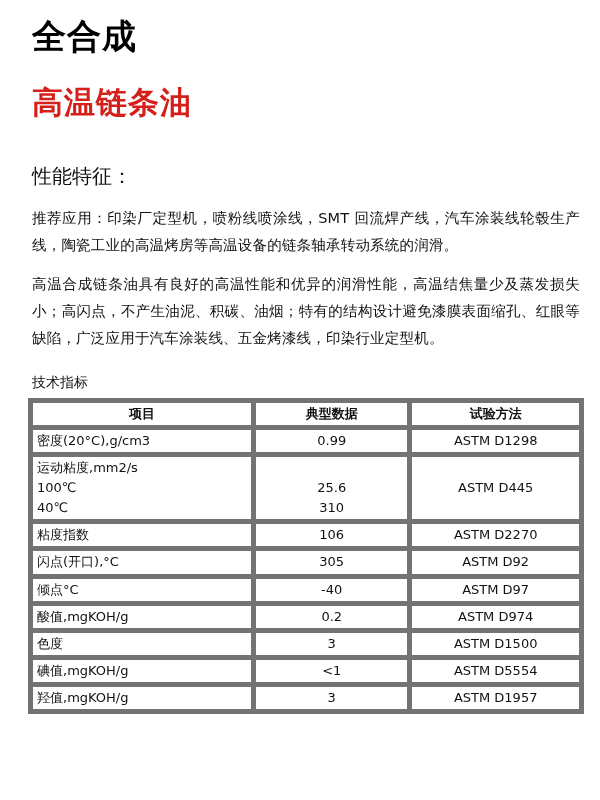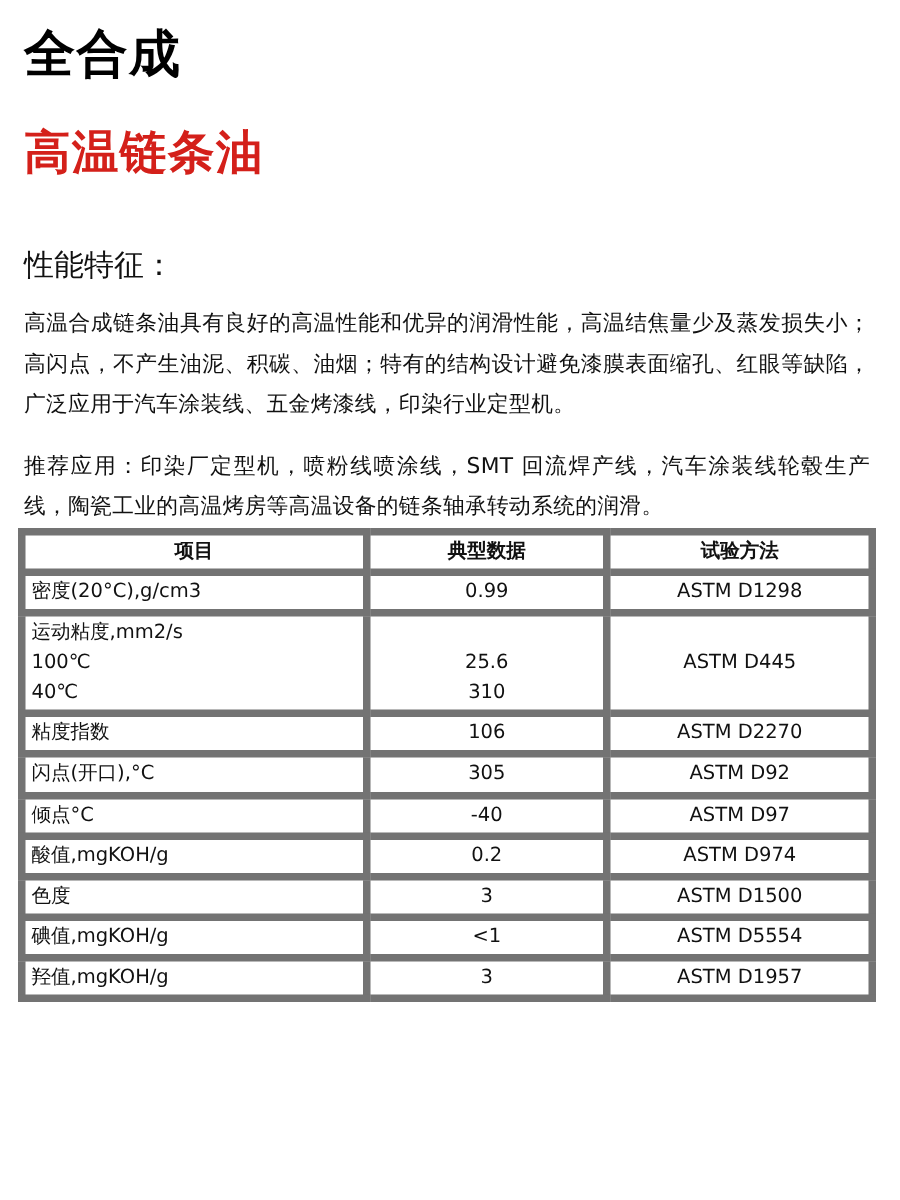--- a/index.html
+++ b/index.html
@@ -11,21 +11,21 @@
     height: 800px;
     background: #ffffff;
     font-family: "DejaVu Sans", "Liberation Sans", sans-serif;
     color: #111111;
     overflow: hidden;
   }
   .page {
     width: 600px;
     height: 800px;
     box-sizing: border-box;
-    padding: 14px 16px 6px 12px;
+    padding: 14px 16px 6px 28px;
     position: relative;
   }
   .title-main {
     font-size: 34px;
     font-weight: bold;
     color: #000000;
     letter-spacing: 1px;
     line-height: 1.1;
     margin: 4px 0 0 4px;
   }
@@ -93,23 +93,24 @@
 </style>
 </head>
 <body>
 
 <div class="page">
 
   <div class="title-main">全合成</div>
   <div class="title-sub">高温链条油</div>
 
   <div class="section-label">性能特征：</div>
+  <div class="para rec">推荐应用：印染厂定型机，喷粉线喷涂线，SMT 回流焊产线，汽车涂装线轮毂生产线，陶瓷工业的高温烤房等高温设备的链条轴承转动系统的润滑。</div>
   <div class="para">高温合成链条油具有良好的高温性能和优异的润滑性能，高温结焦量少及蒸发损失小；高闪点，不产生油泥、积碳、油烟；特有的结构设计避免漆膜表面缩孔、红眼等缺陷，广泛应用于汽车涂装线、五金烤漆线，印染行业定型机。</div>
-  <div class="para rec">推荐应用：印染厂定型机，喷粉线喷涂线，SMT 回流焊产线，汽车涂装线轮毂生产线，陶瓷工业的高温烤房等高温设备的链条轴承转动系统的润滑。</div>
 
+  <div class="tech-label">技术指标</div>
 
   <table class="spec">
     <thead>
       <tr>
         <th class="c col-item">项目</th>
         <th class="c col-val">典型数据</th>
         <th class="c col-meth">试验方法</th>
       </tr>
     </thead>
     <tbody>

